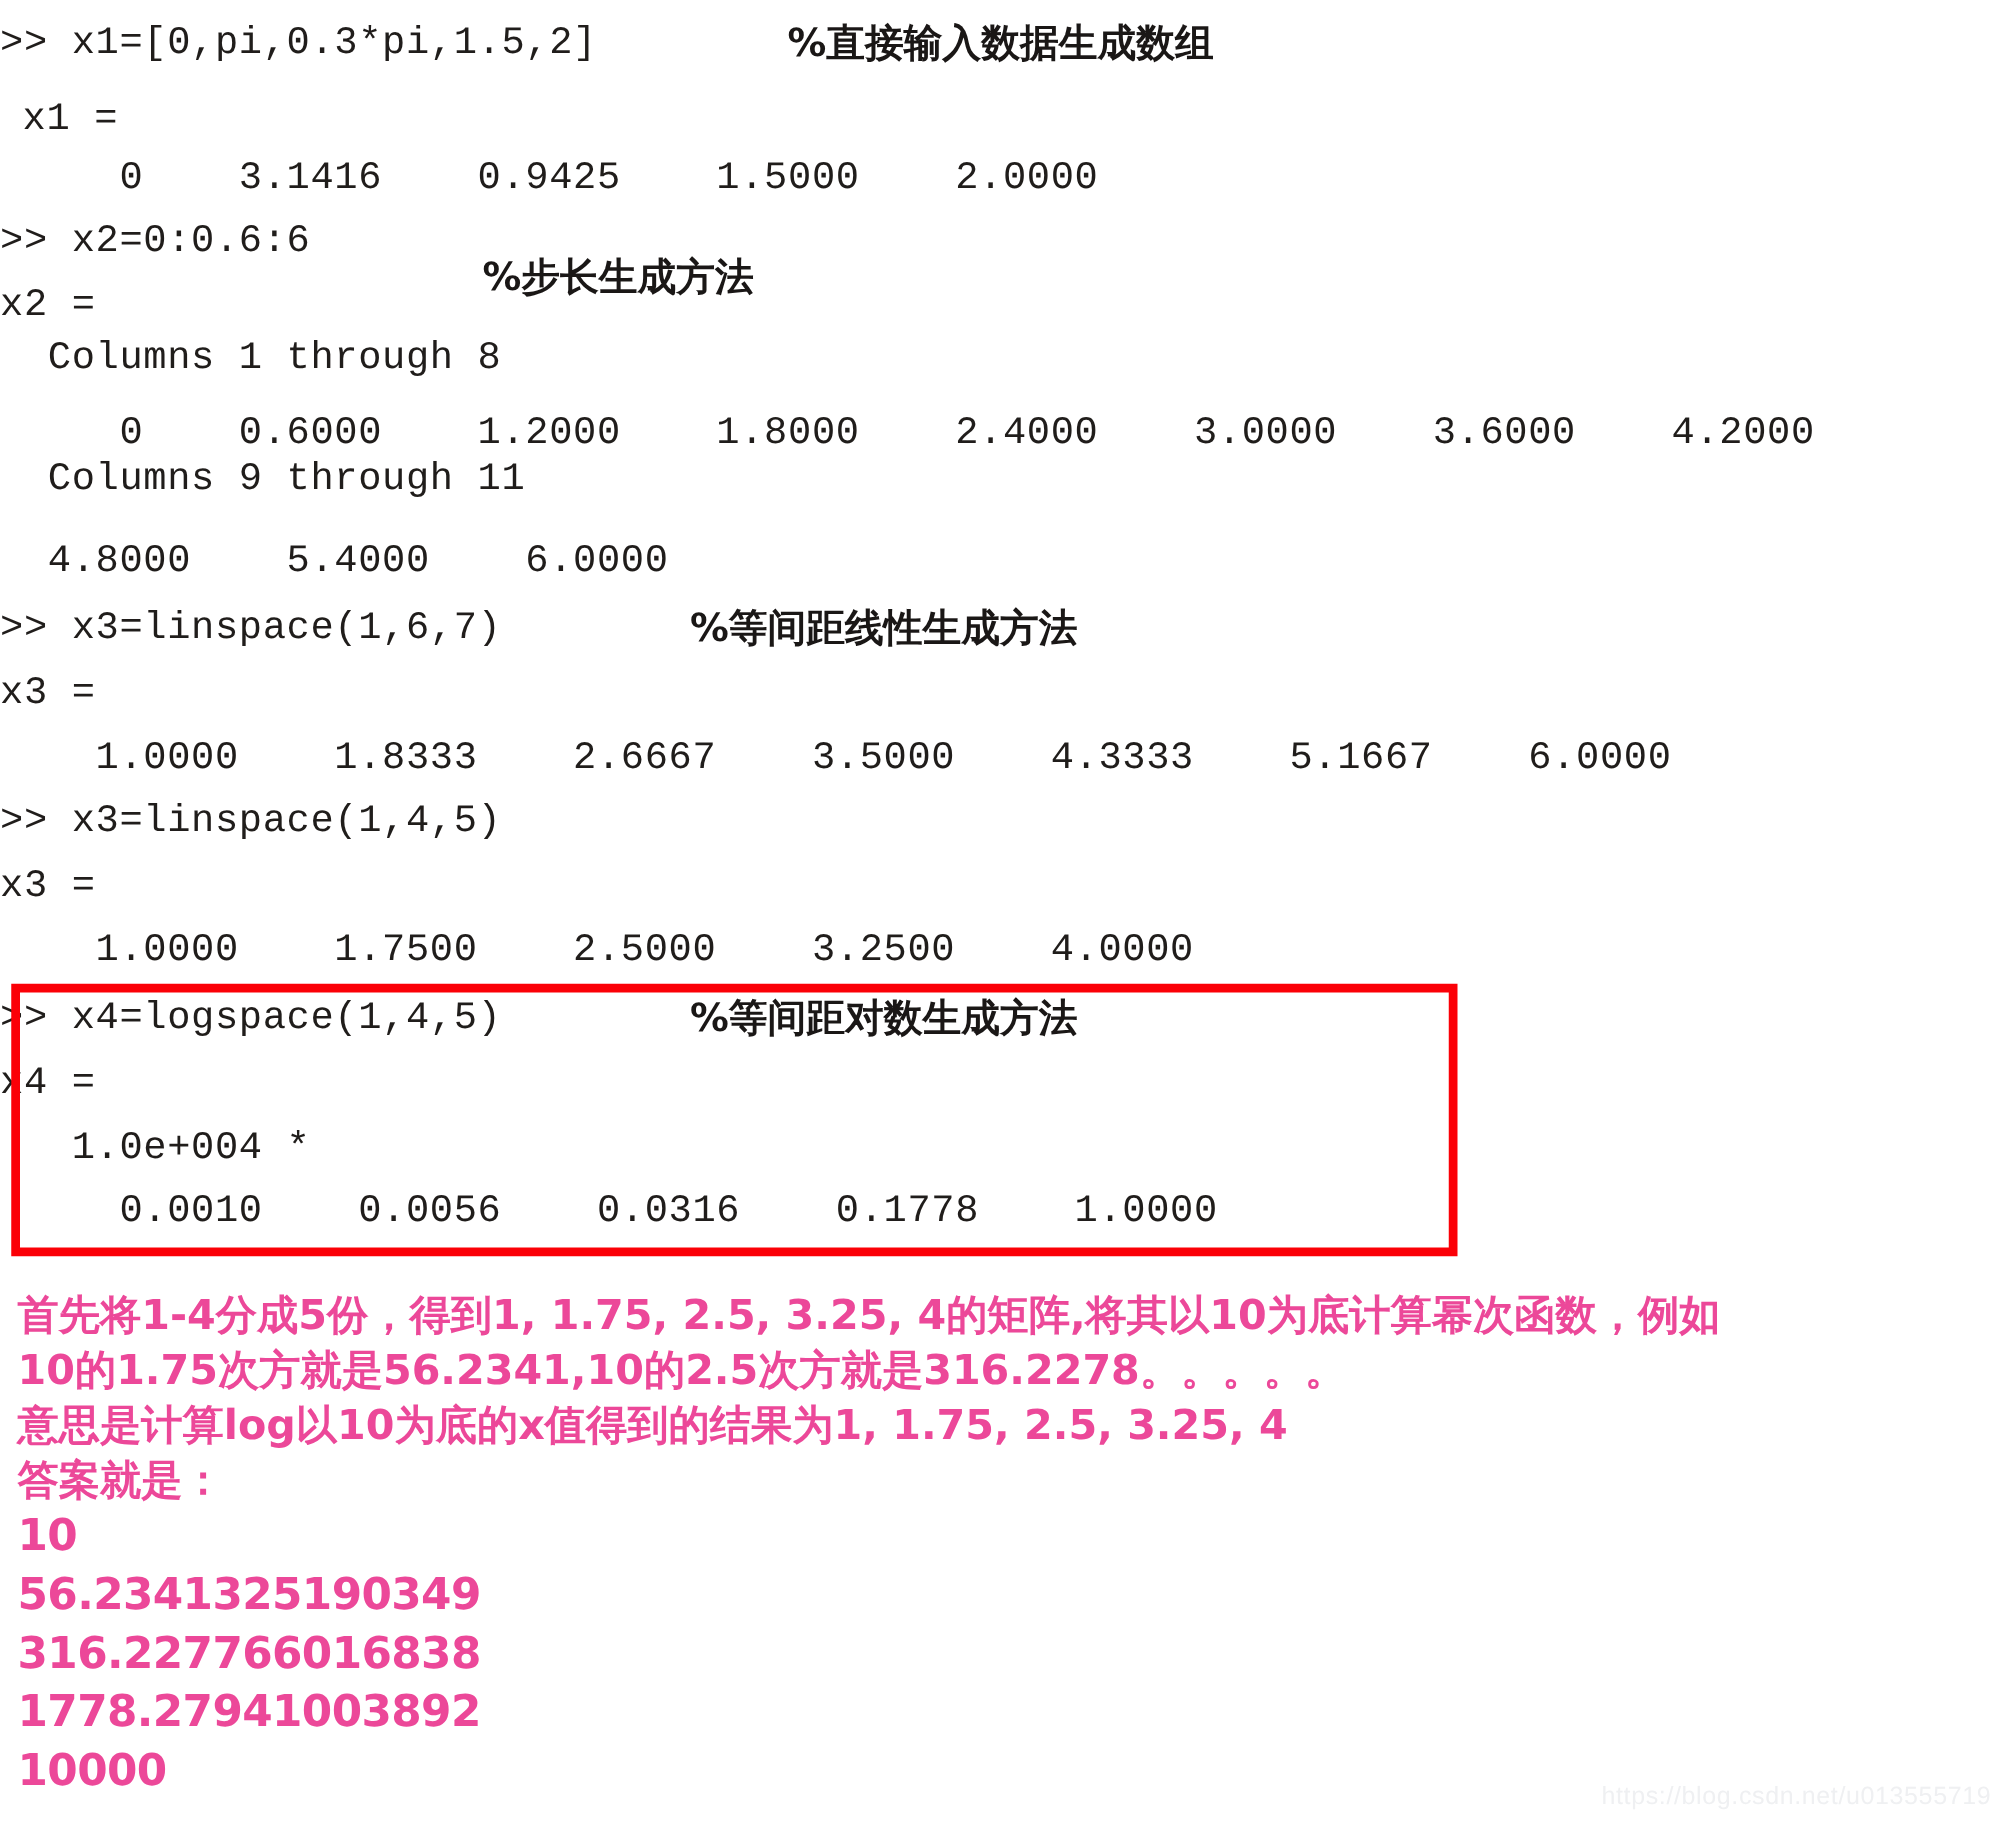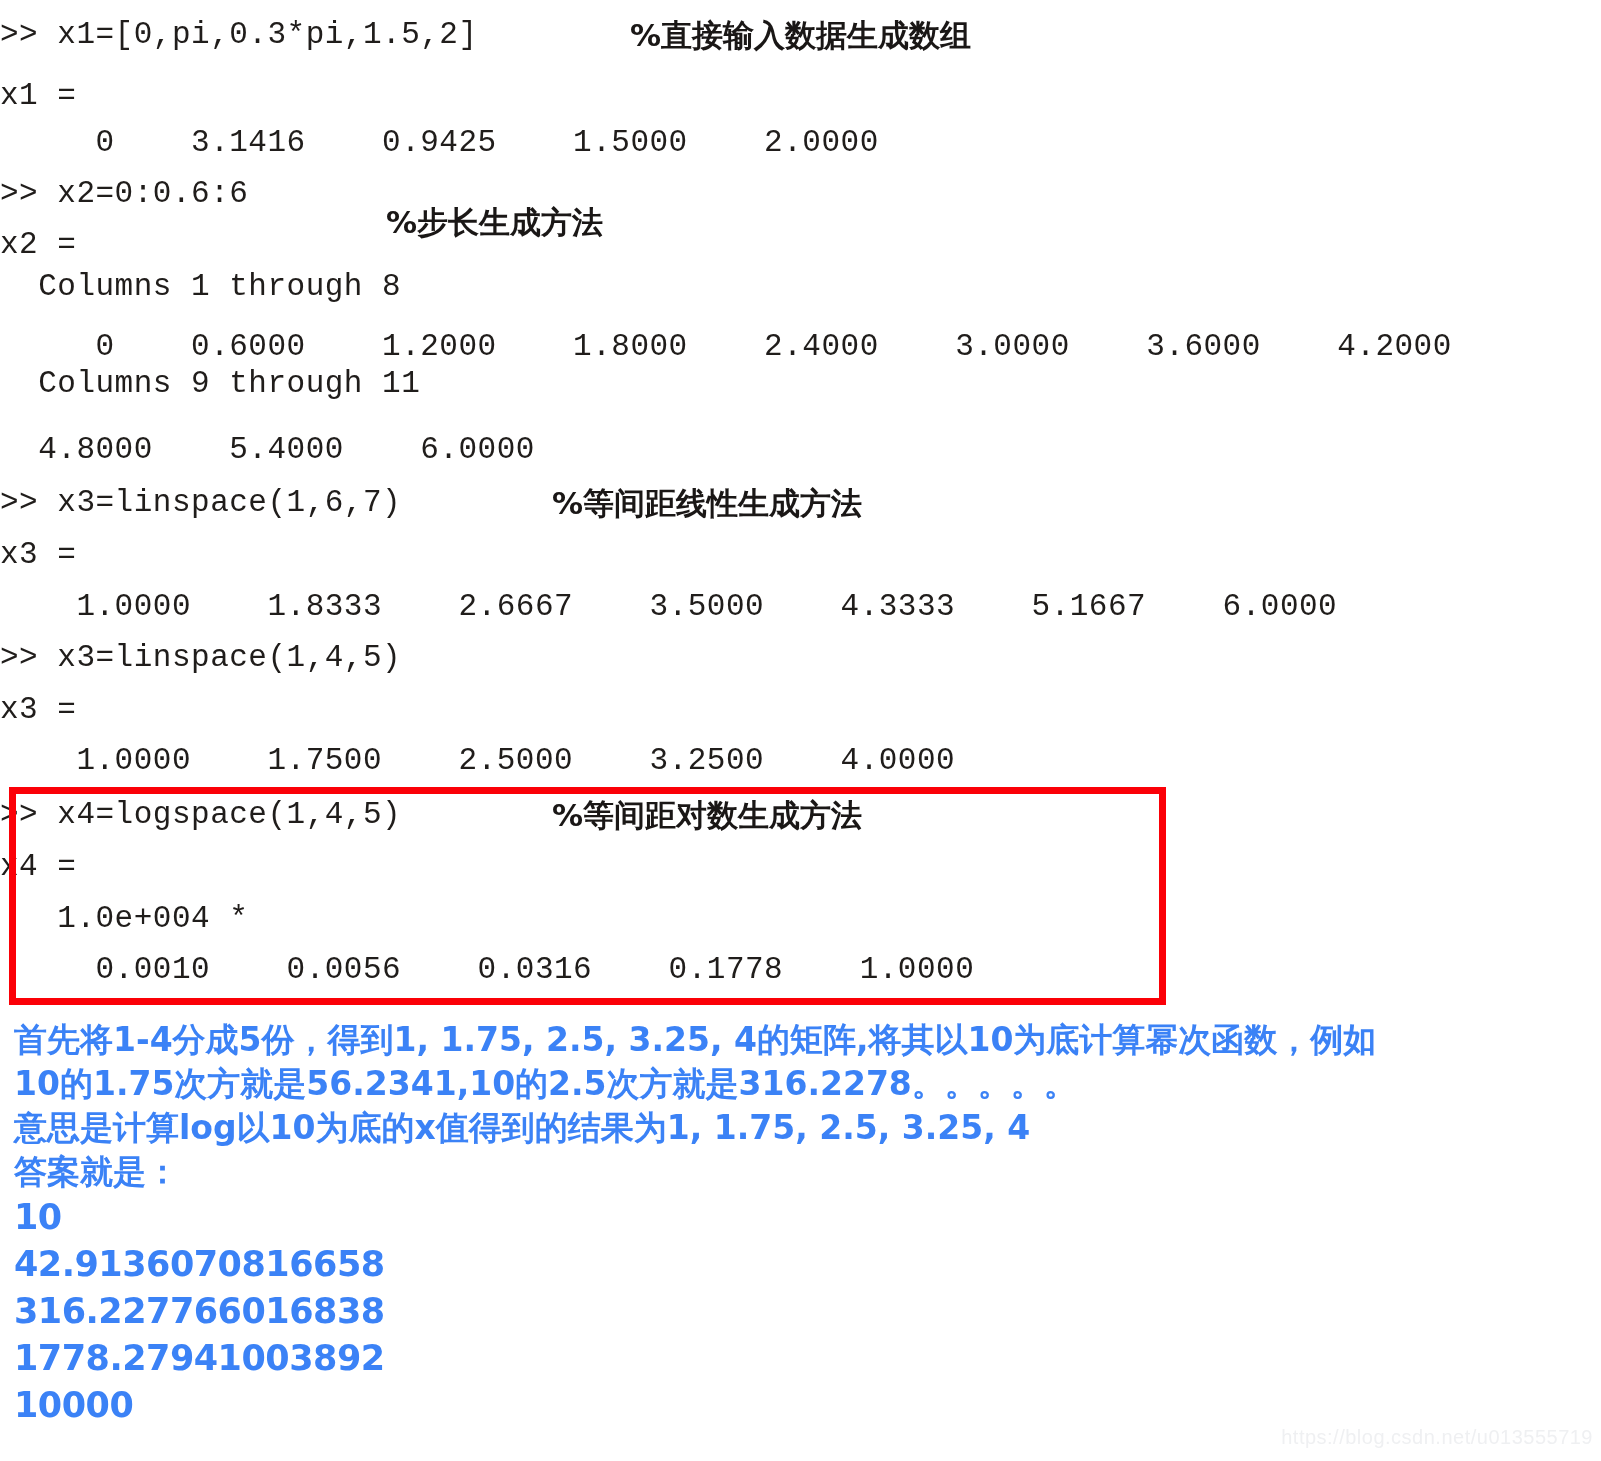--- a/index.html
+++ b/index.html
@@ -96,21 +96,21 @@
     font-family: "Liberation Sans", sans-serif;
     letter-spacing: 0.5px;
     white-space: nowrap;
   }
 </style>
 </head>
 <body style="background: rgb(255, 255, 255);">
 
 <div id="console">
     <div class="cline" style="top: 16px; color: rgb(32, 29, 27);"><span>&gt;&gt; x1=[0,pi,0.3*pi,1.5,2]</span><span class="cmt" style="position: absolute; left: 630px; top: 0px;">%直接输入数据生成数组</span></div>
-    <div class="cline" style="top: 77px; color: rgb(32, 29, 27);"><span>x1 =</span></div>
+    <div class="cline" style="top: 77px; color: rgb(32, 29, 27); padding-left: 18px;"><span>x1 =</span></div>
     <div class="cline" style="top: 124px; color: rgb(32, 29, 27);"><span>     0    3.1416    0.9425    1.5000    2.0000</span></div>
     <div class="cline" style="top: 175px; color: rgb(32, 29, 27);"><span>&gt;&gt; x2=0:0.6:6</span><span class="cmt" style="position: absolute; left: 386px; top: 0px; margin-top: 28px;">%步长生成方法</span></div>
     <div class="cline" style="top: 226px; color: rgb(32, 29, 27);"><span>x2 =</span></div>
     <div class="cline" style="top: 268px; color: rgb(32, 29, 27);"><span>  Columns 1 through 8</span></div>
     <div class="cline" style="top: 328px; color: rgb(32, 29, 27);"><span>     0    0.6000    1.2000    1.8000    2.4000    3.0000    3.6000    4.2000</span></div>
     <div class="cline" style="top: 365px; color: rgb(32, 29, 27);"><span>  Columns 9 through 11</span></div>
     <div class="cline" style="top: 431px; color: rgb(32, 29, 27);"><span>  4.8000    5.4000    6.0000</span></div>
     <div class="cline" style="top: 484px; color: rgb(32, 29, 27);"><span>&gt;&gt; x3=linspace(1,6,7)</span><span class="cmt" style="position: absolute; left: 552px; top: 0px;">%等间距线性生成方法</span></div>
     <div class="cline" style="top: 536px; color: rgb(32, 29, 27);"><span>x3 =</span></div>
     <div class="cline" style="top: 588px; color: rgb(32, 29, 27);"><span>    1.0000    1.8333    2.6667    3.5000    4.3333    5.1667    6.0000</span></div>
@@ -118,25 +118,25 @@
     <div class="cline" style="top: 691px; color: rgb(32, 29, 27);"><span>x3 =</span></div>
     <div class="cline" style="top: 742px; color: rgb(32, 29, 27);"><span>    1.0000    1.7500    2.5000    3.2500    4.0000</span></div>
     <div class="cline" style="top: 796px; color: rgb(32, 29, 27);"><span>&gt;&gt; x4=logspace(1,4,5)</span><span class="cmt" style="position: absolute; left: 552px; top: 0px;">%等间距对数生成方法</span></div>
     <div class="cline" style="top: 848px; color: rgb(32, 29, 27);"><span>x4 =</span></div>
     <div class="cline" style="top: 900px; color: rgb(32, 29, 27);"><span>   1.0e+004 *</span></div>
     <div class="cline" style="top: 951px; color: rgb(32, 29, 27);"><span>     0.0010    0.0056    0.0316    0.1778    1.0000</span></div>
   </div>
 
 <div id="red-box" style="border-color: rgb(251, 0, 7); left: 9px; top: 787px; width: 1157px; height: 218px;"></div>
 
-<div id="annotation" style="color: #3b82f6;">
+<div id="annotation" style="color: #ec4899; margin-top: 12px;">
   <span class="aline">首先将1-4分成5份，得到1, 1.75, 2.5, 3.25, 4的矩阵,将其以10为底计算幂次函数，例如</span>
   <span class="aline">10的1.75次方就是56.2341,10的2.5次方就是316.2278。。。。。</span>
   <span class="aline">意思是计算log以10为底的x值得到的结果为1, 1.75, 2.5, 3.25, 4</span>
   <span class="aline ans-label">答案就是：</span>
   <span class="ans-num">10</span>
-  <span class="ans-num">42.9136070816658</span>
+  <span class="ans-num">56.2341325190349</span>
   <span class="ans-num">316.227766016838</span>
   <span class="ans-num">1778.27941003892</span>
   <span class="ans-num">10000</span>
 </div>
 
 <div id="watermark" style="color: rgb(239, 240, 242);">https://blog.csdn.net/u013555719</div>
 
 </body></html>

